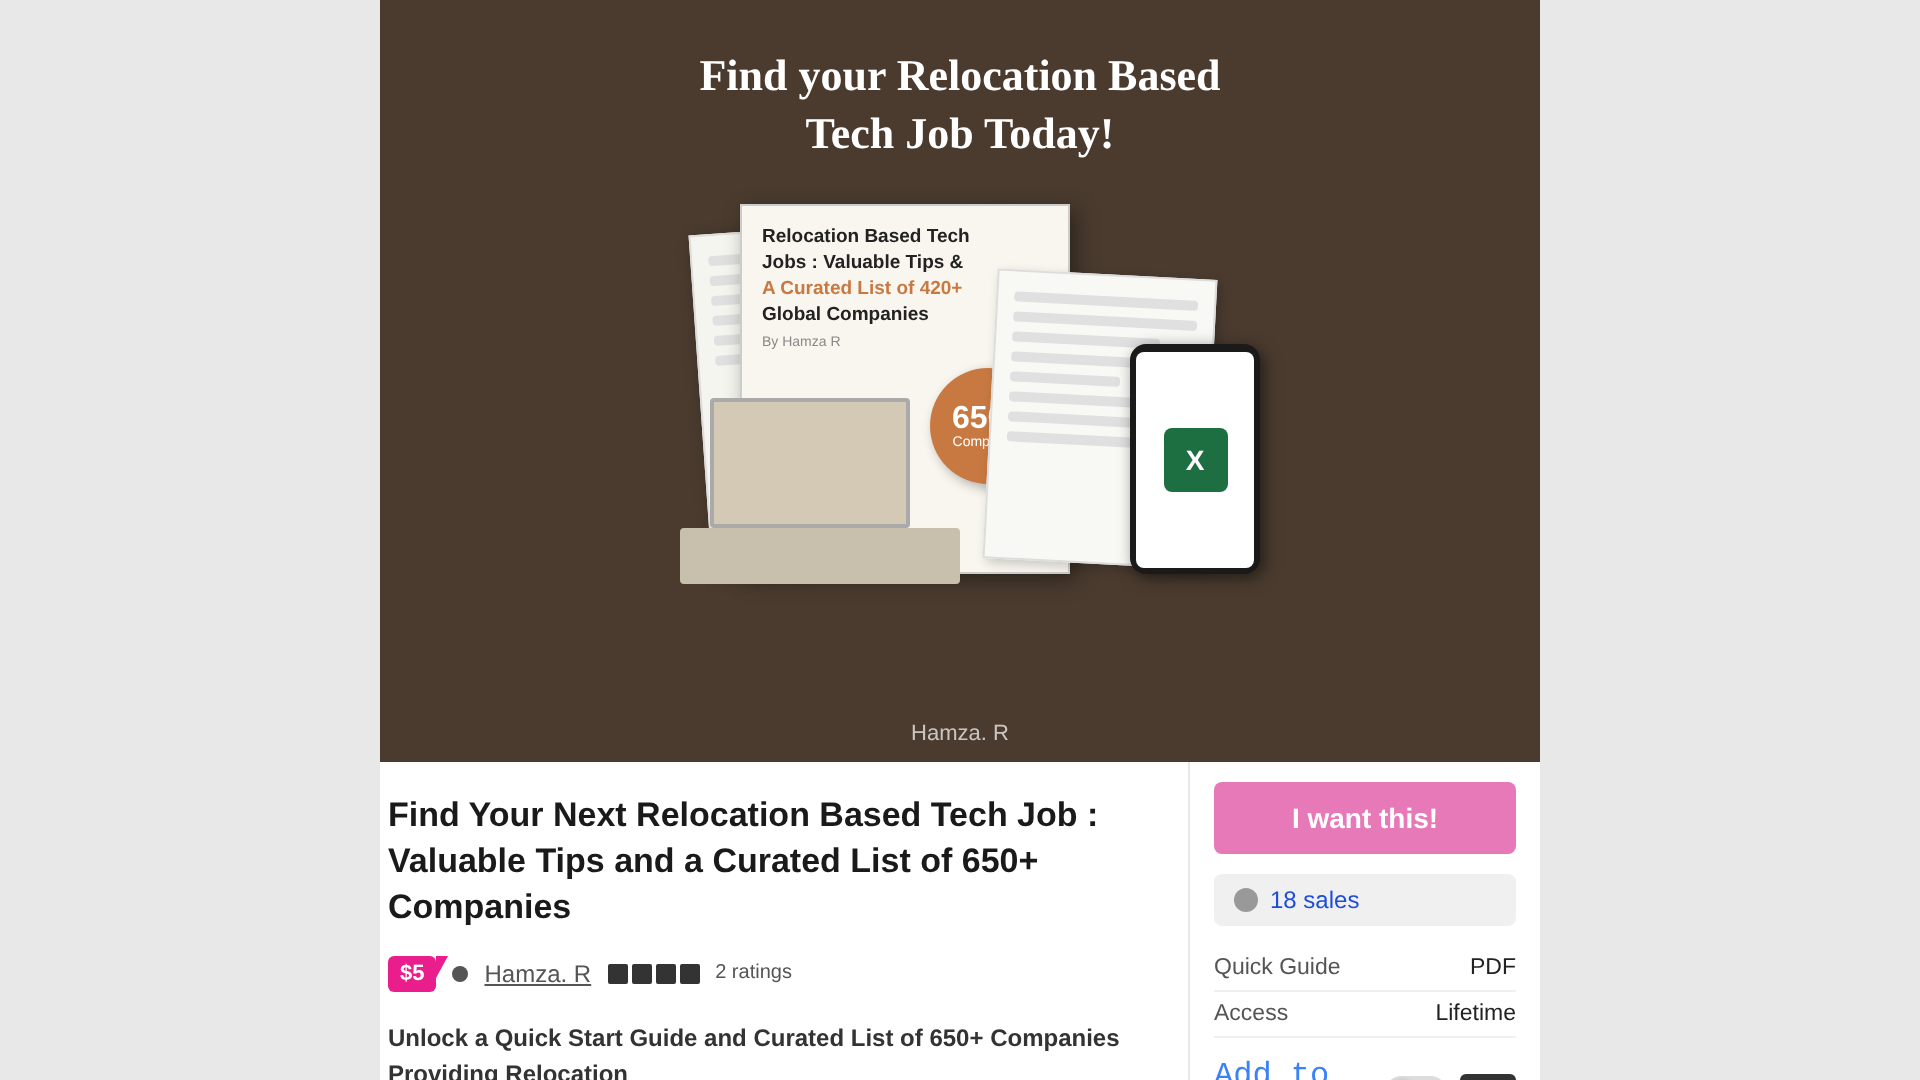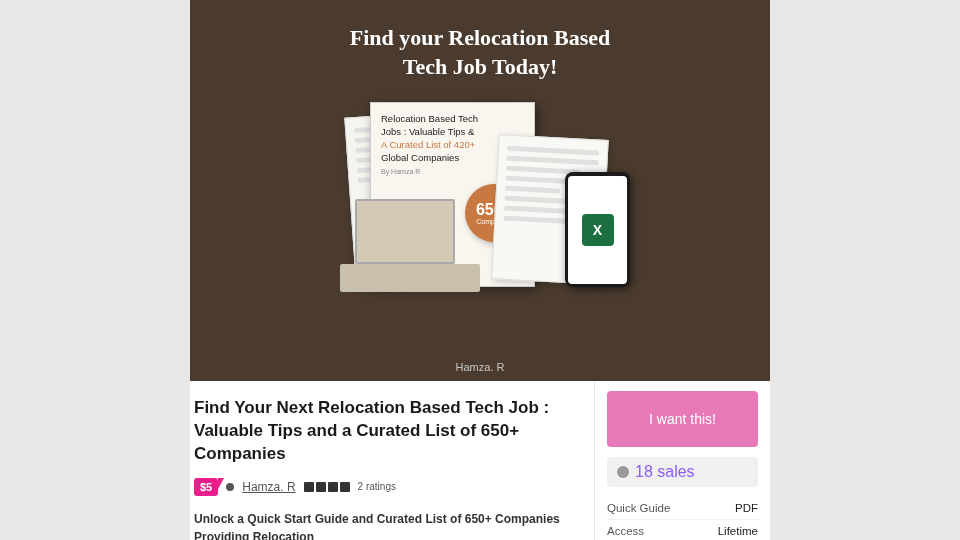--- a/index.html
+++ b/index.html
@@ -83,21 +83,21 @@
       background: #f9f6f0;
       border: 1px solid #ccc;
       box-shadow: 3px 3px 10px rgba(0,0,0,0.4);
       padding: 10px 10px 8px;
       display: flex;
       flex-direction: column;
     }
 
     .book-main-title {
       font-size: 9.5px;
-      font-weight: 400;
+      font-weight: 700;
       color: #222;
       line-height: 1.35;
       margin-bottom: 4px;
     }
 
     .book-main-title span {
       color: #c87941;
     }
 
     .book-author {
@@ -337,23 +337,23 @@
       padding: 10px 12px;
       background: #fff;
     }
 
     .buy-button {
       width: 100%;
       background: #e879b8;
       color: #fff;
       border: none;
       border-radius: 4px;
-      padding: 20px;
+      padding: 10px;
       font-size: 14px;
-      font-weight: 400;
+      font-weight: 700;
       cursor: pointer;
       margin-bottom: 10px;
     }
 
     .sales-badge {
       display: flex;
       align-items: center;
       gap: 6px;
       background: #f0f0f0;
       border-radius: 4px;
@@ -362,22 +362,22 @@
     }
 
     .sales-icon {
       width: 12px;
       height: 12px;
       background: #999;
       border-radius: 50%;
     }
 
     .sales-text {
-      font-size: 16px;
-      color: #8b5cf6;
+      font-size: 12px;
+      color: #1d4ed8;
     }
 
     .info-table {
       width: 100%;
       border-collapse: collapse;
       margin-bottom: 10px;
     }
 
     .info-table tr {
       border-bottom: 1px solid #f0f0f0;

